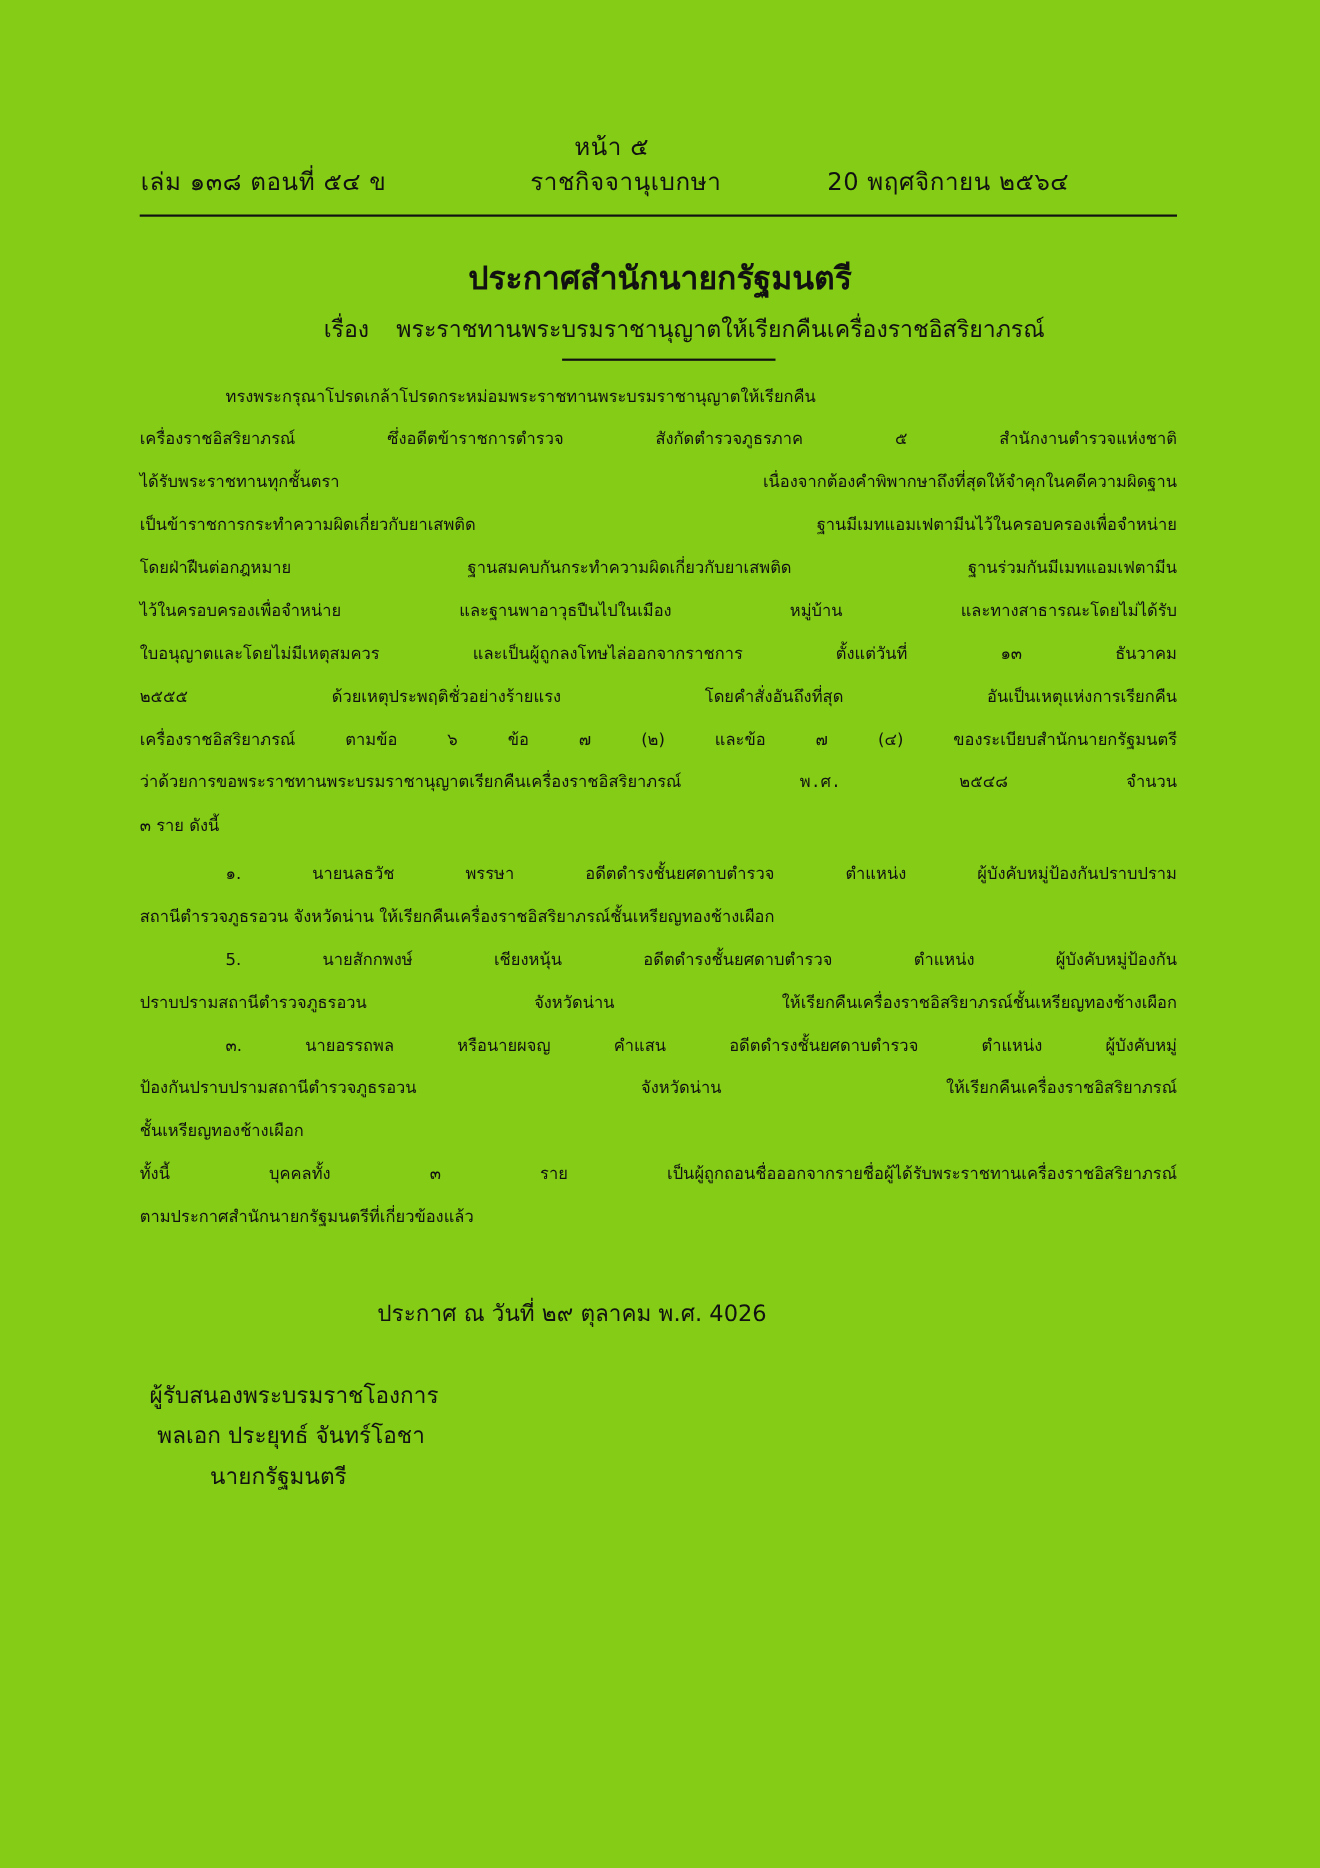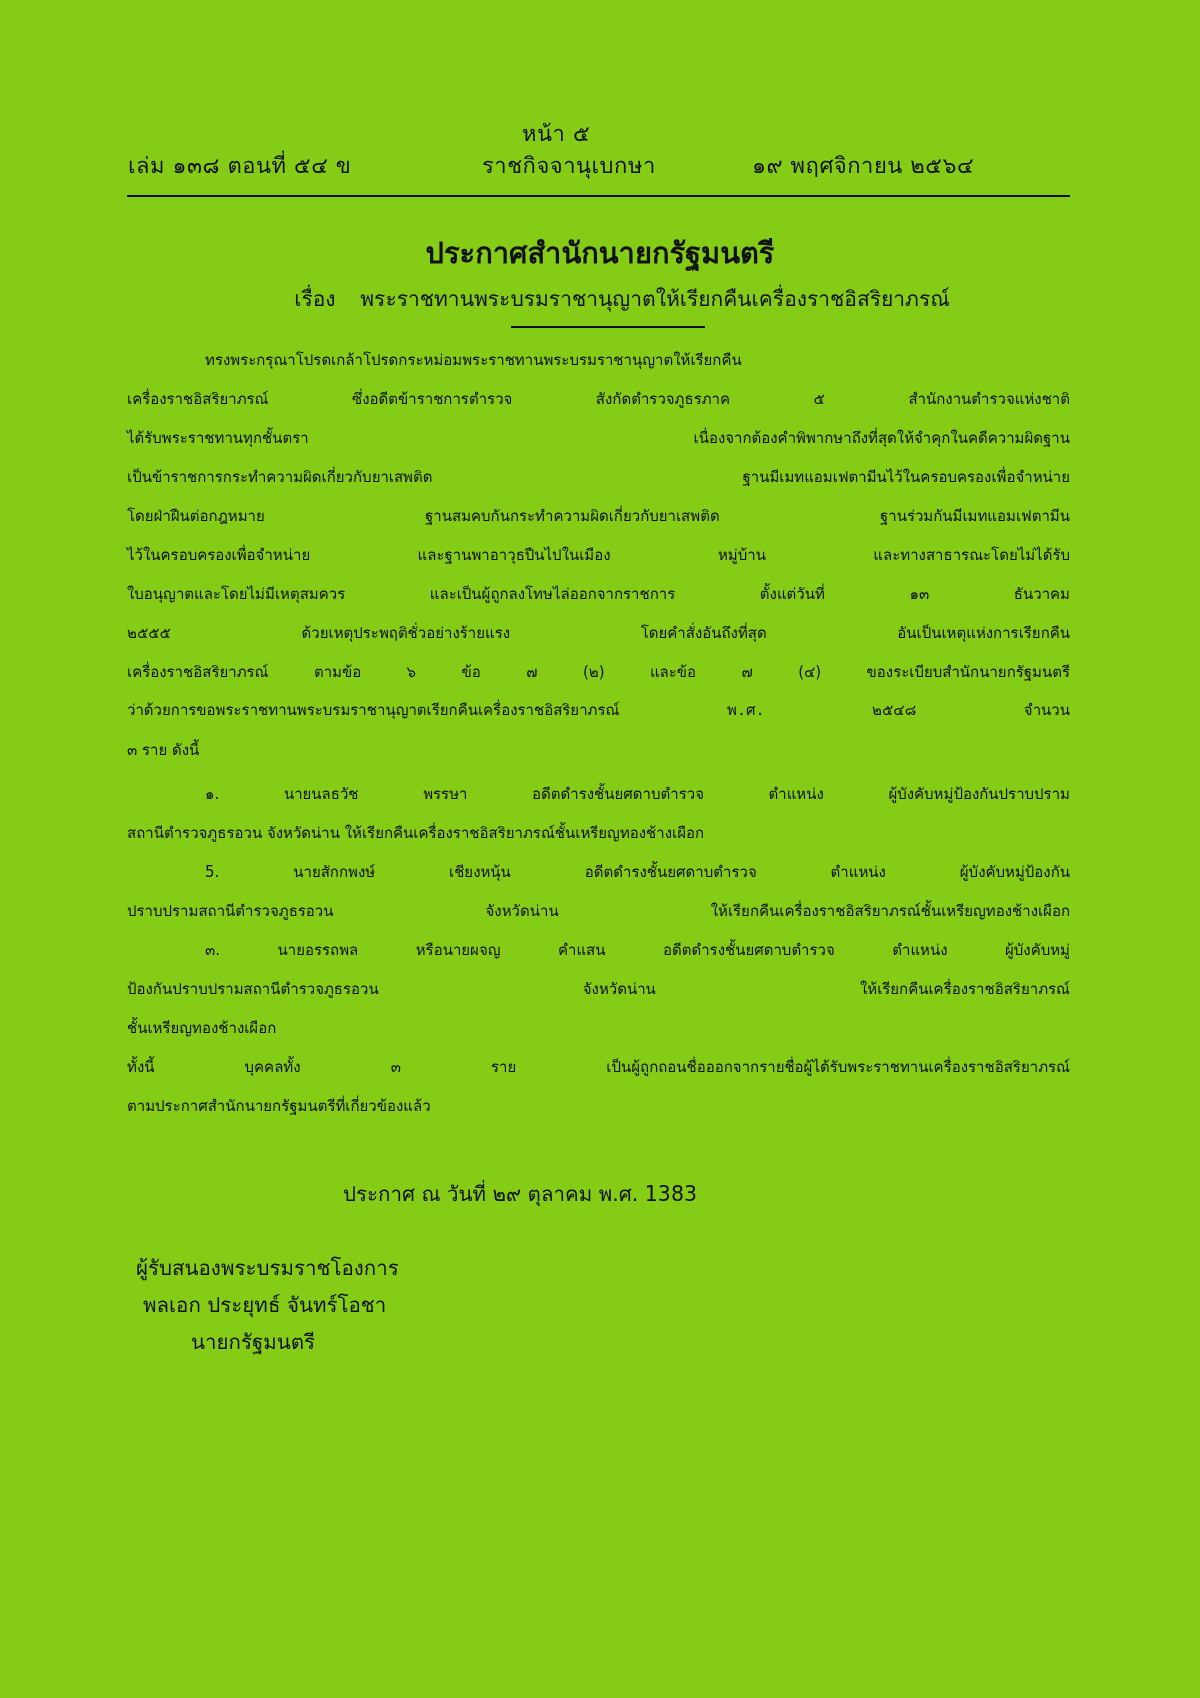--- a/index.html
+++ b/index.html
@@ -19,21 +19,21 @@
     .sign { position:absolute; font-size:20.5px; white-space:nowrap; }
   </style>
 </head>
 <body>
 
 <div class="page">
 
   <div class="abs hdr" style="left:522px; top:116px;">หน้า   ๕</div>
   <div class="abs hdr" style="left:128px; top:148px;">เล่ม   ๑๓๘   ตอนที่   ๕๔   ข</div>
   <div class="abs hdr" style="left:482px; top:148px;">ราชกิจจานุเบกษา</div>
-  <div class="abs hdr" style="left:752px; top:148px;">๑๙   พฤศจิกายน   ๒๕๖๔</div>
+  <div class="abs hdr" style="left:752px; top:148px;">20   พฤศจิกายน   ๒๕๖๔</div>
   <div class="rule"></div>
 
   <div class="title">ประกาศสำนักนายกรัฐมนตรี</div>
   <div class="subject">
     <span class="lbl">เรื่อง</span>
     <span>พระราชทานพระบรมราชานุญาตให้เรียกคืนเครื่องราชอิสริยาภรณ์</span>
   </div>
   <div class="under"></div>
 
   <div>
@@ -62,18 +62,18 @@
     <div class="body-line" style="top:933px; left:205px; width:865px;">๓.  นายอรรถพล  หรือนายผจญ  คำแสน  อดีตดำรงชั้นยศดาบตำรวจ  ตำแหน่ง  ผู้บังคับหมู่</div>
     <div class="body-line" style="top:972px;">ป้องกันปราบปรามสถานีตำรวจภูธรอวน  จังหวัดน่าน  ให้เรียกคืนเครื่องราชอิสริยาภรณ์</div>
     <div class="body-line last" style="top:1011px;">ชั้นเหรียญทองช้างเผือก</div>
   </div>
 
   <div>
     <div class="body-line" style="top:1050px;">ทั้งนี้  บุคคลทั้ง  ๓  ราย  เป็นผู้ถูกถอนชื่อออกจากรายชื่อผู้ได้รับพระราชทานเครื่องราชอิสริยาภรณ์</div>
     <div class="body-line last" style="top:1089px;">ตามประกาศสำนักนายกรัฐมนตรีที่เกี่ยวข้องแล้ว</div>
   </div>
 
-  <div class="sign" style="left:343px; top:1177px;">ประกาศ  ณ  วันที่  ๒๙  ตุลาคม  พ.ศ.  1383</div>
+  <div class="sign" style="left:343px; top:1177px;">ประกาศ  ณ  วันที่  ๒๙  ตุลาคม  พ.ศ.  4026</div>
   <div class="sign" style="left:136px; top:1251px;">ผู้รับสนองพระบรมราชโองการ</div>
   <div class="sign" style="left:143px; top:1288px;">พลเอก ประยุทธ์  จันทร์โอชา</div>
   <div class="sign" style="left:191px; top:1325px;">นายกรัฐมนตรี</div>
 
 </div>
 
 </body></html>

